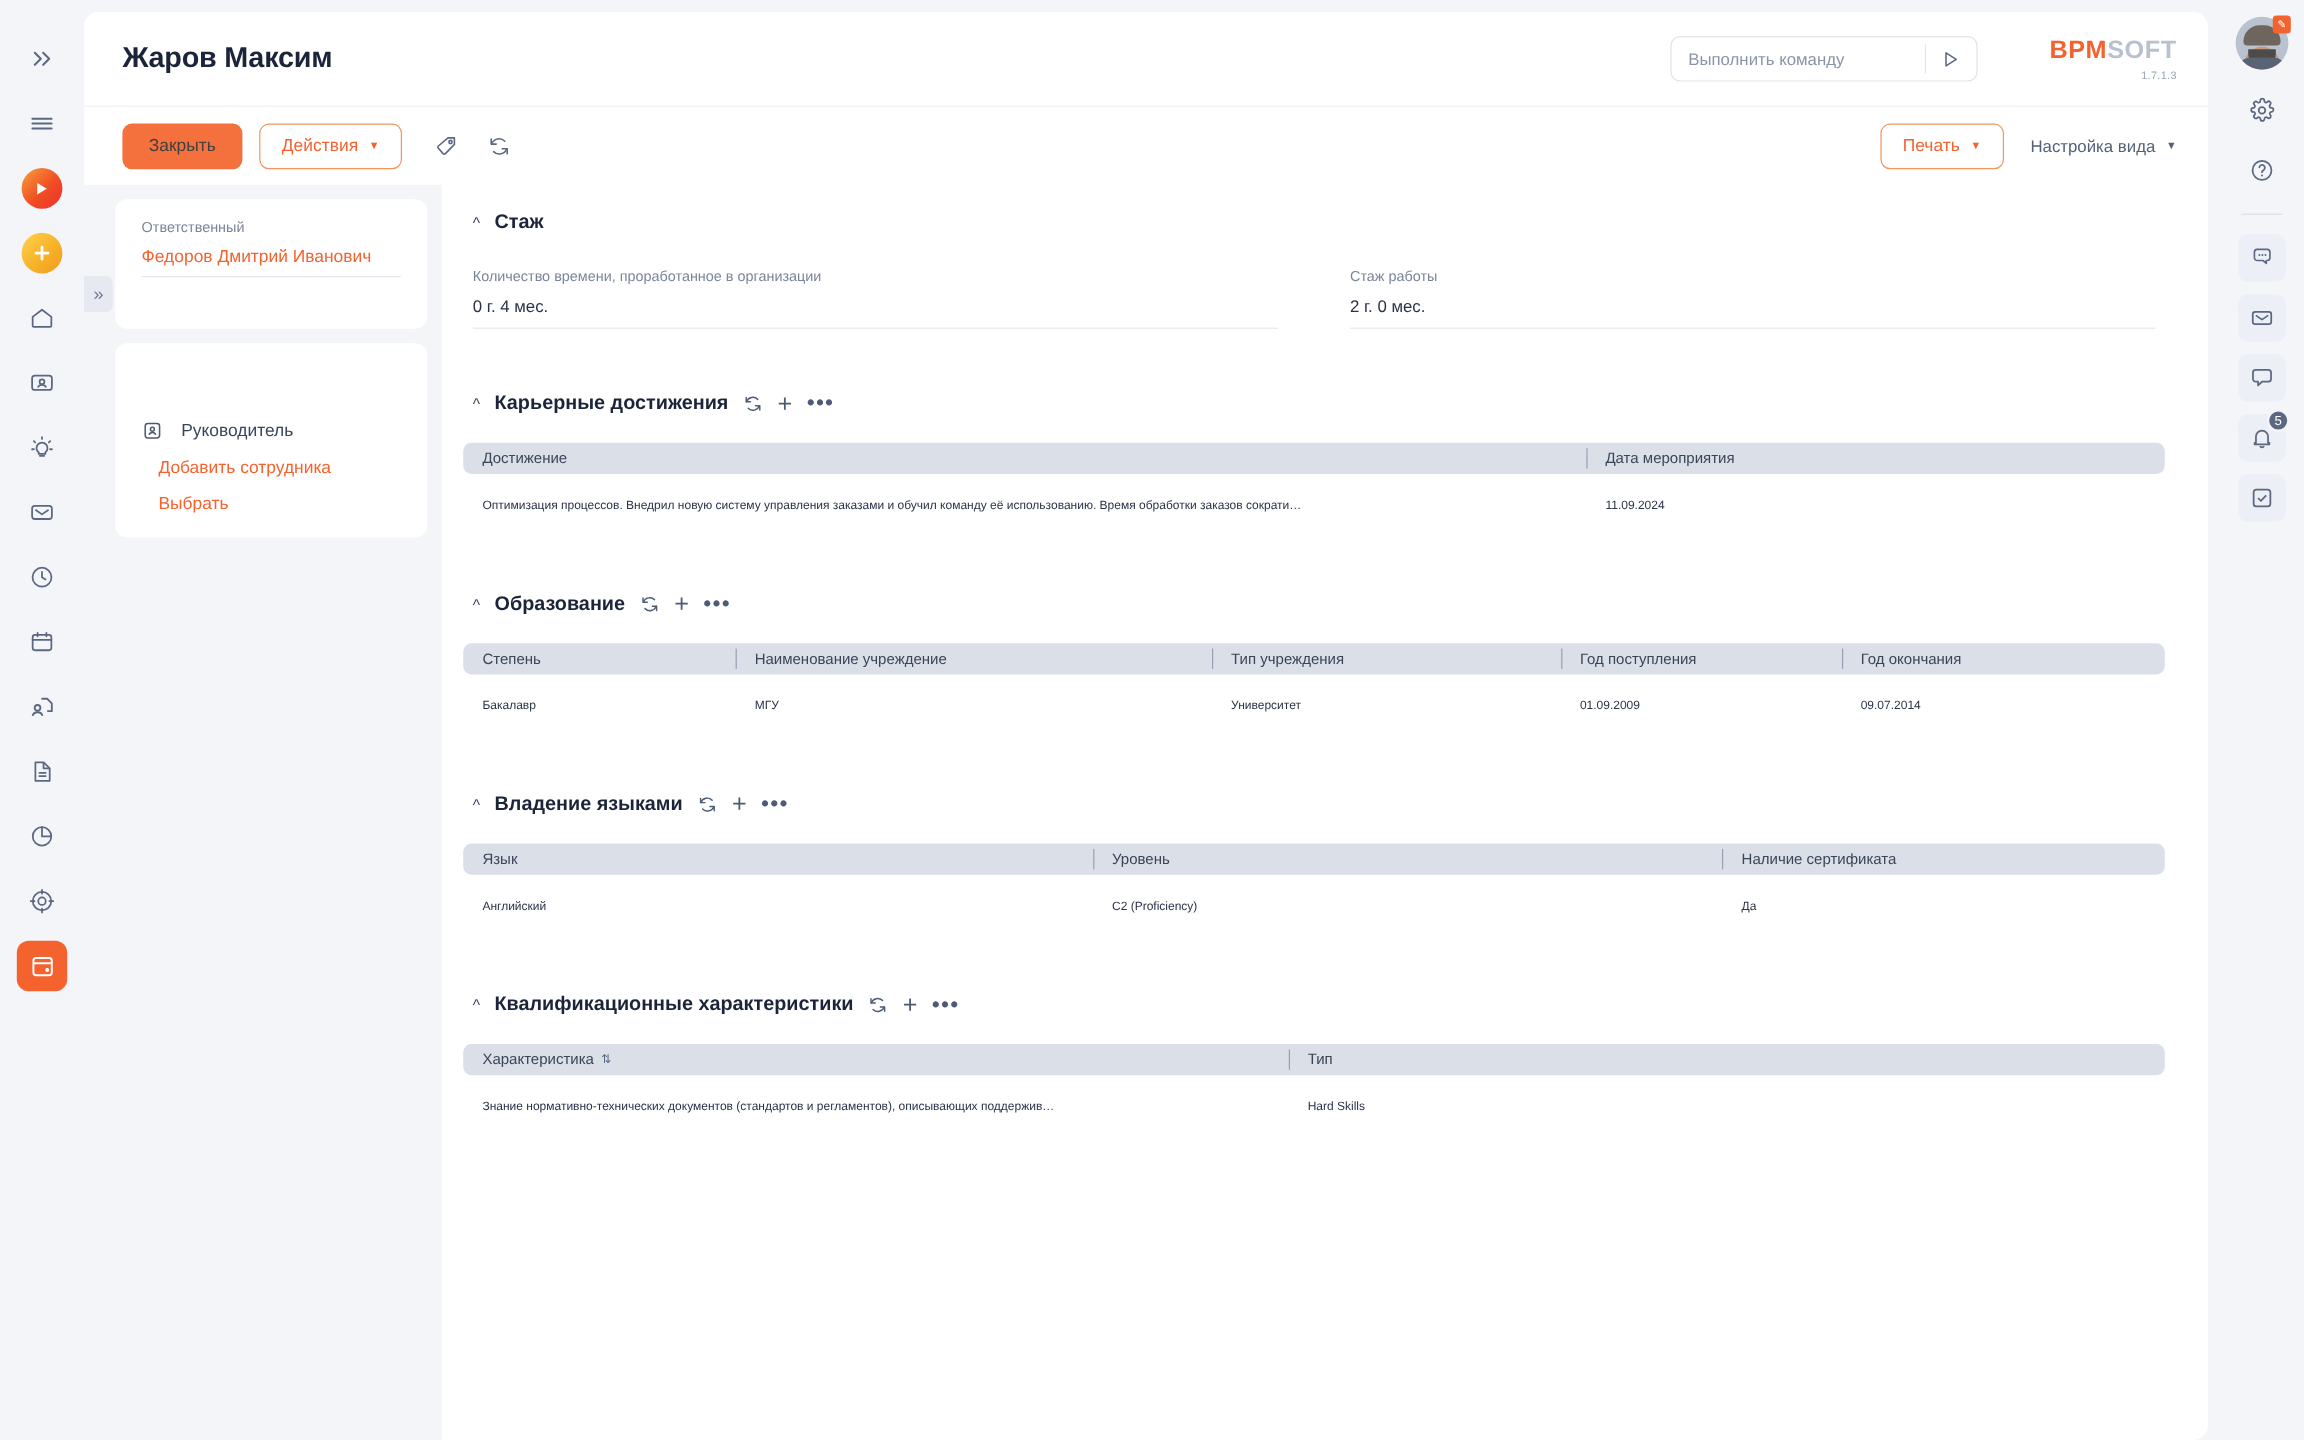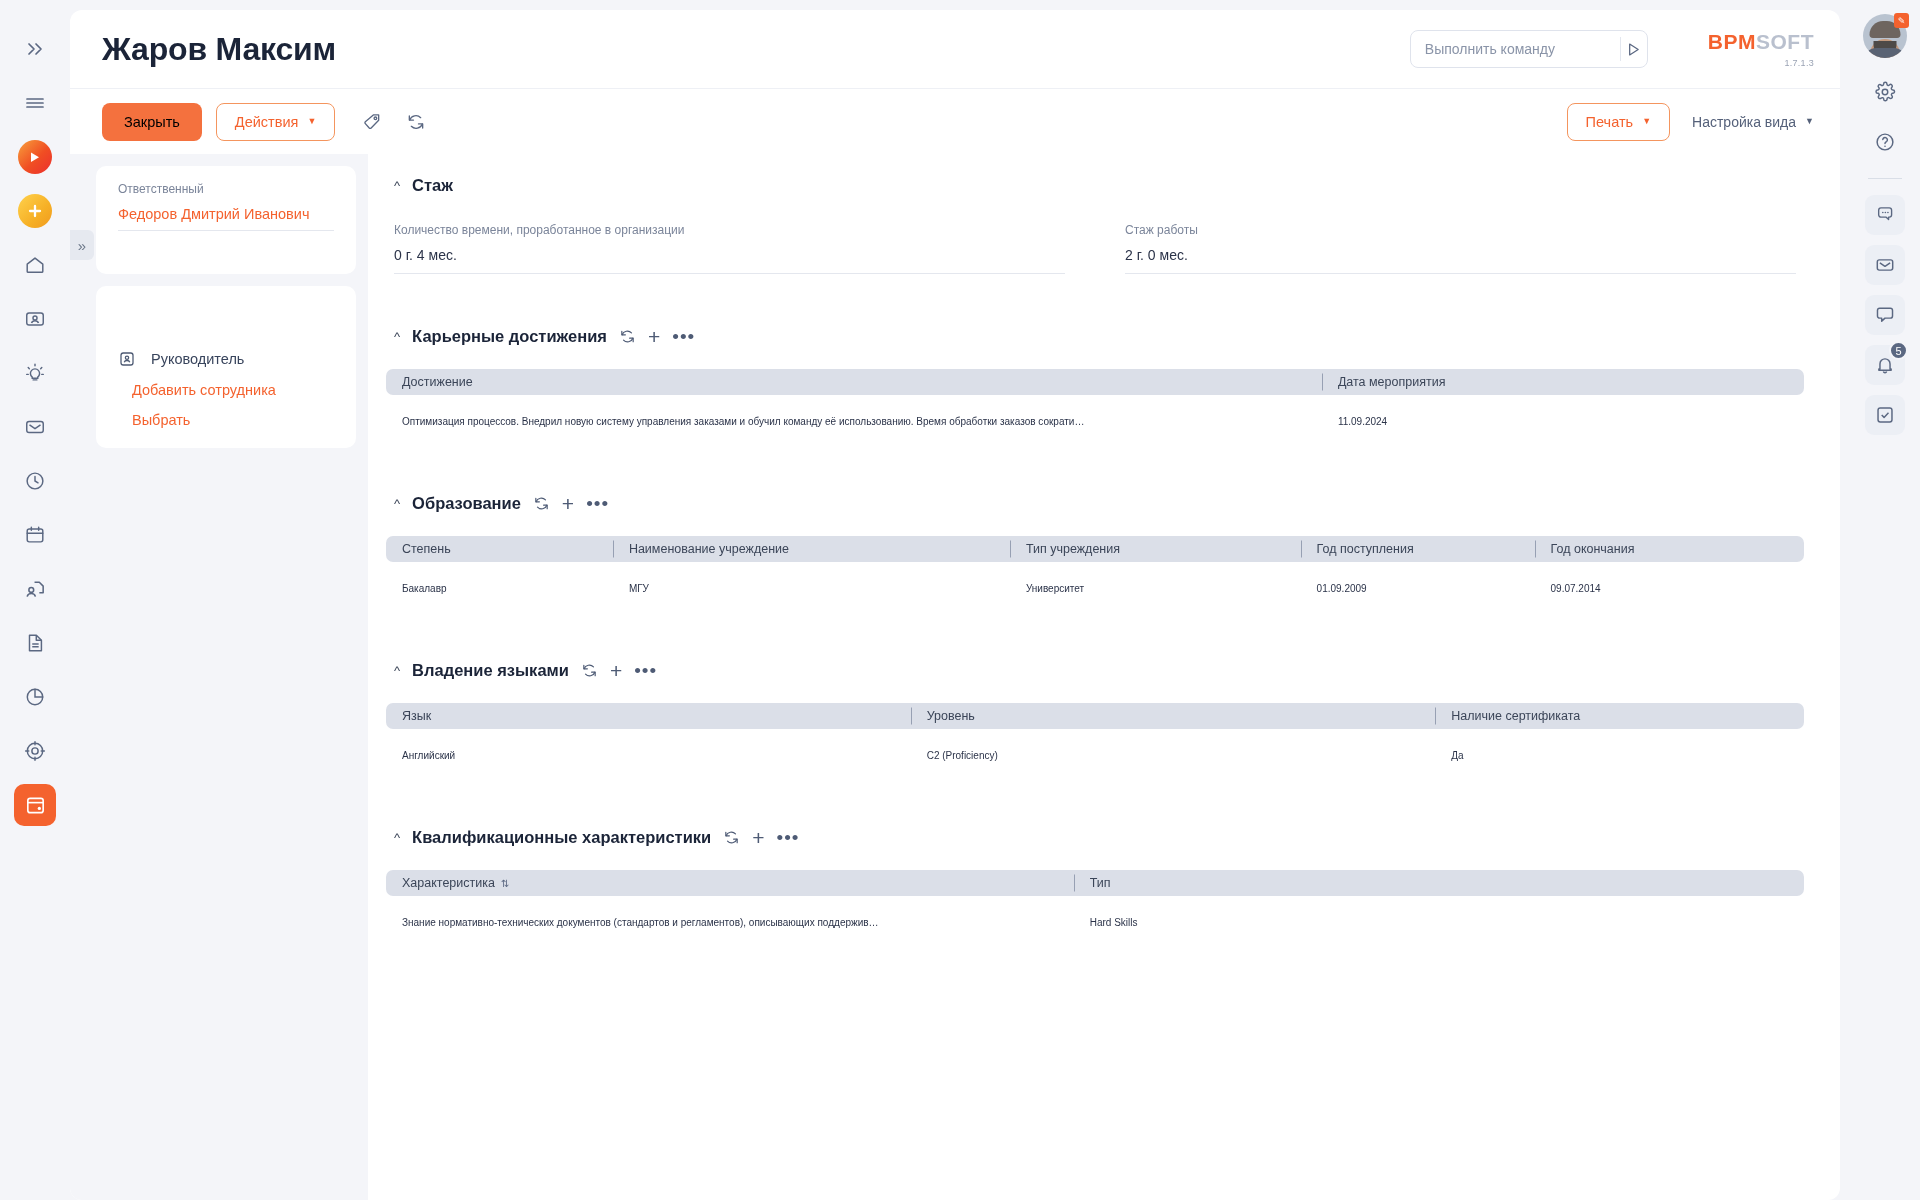--- a/index.html
+++ b/index.html
@@ -69,28 +69,28 @@
   }
 
   
   .app-header {
     height: 78px;
     display: flex; align-items: center;
     padding: 0 26px 0 32px;
     flex: 0 0 78px;
   }
   .page-title {
-    font-size: 32px; font-weight: bold; color: #1b2438;
+    font-size: 24px; font-weight: bold; color: #1b2438;
     letter-spacing: -0.2px;
   }
   .header-right {
     margin-left: auto; display: flex; align-items: center; gap: 20px;
   }
   .cmd-box {
-    width: 238px; height: 38px;
+    width: 256px; height: 38px;
     border: 1px solid #dfe3ec; border-radius: 8px;
     display: flex; align-items: center;
     background: #fff;
   }
   .cmd-box input {
     flex: 1 1 auto; border: none; outline: none;
     font-size: 14px; color: #3b4558;
     padding: 0 14px; background: transparent;
     font-family: inherit;
   }
@@ -117,21 +117,21 @@
     padding: 0 26px 0 32px;
     border-top: 1px solid #eef0f5;
   }
   .btn {
     height: 38px; border-radius: 8px;
     font-size: 14.5px; font-family: inherit;
     display: inline-flex; align-items: center; justify-content: center;
     cursor: pointer; white-space: nowrap;
   }
   .btn-primary {
-    background: #f4713e; color: #000000; border: none;
+    background: #f4713e; color: #404040; border: none;
     padding: 0 22px; font-weight: normal;
   }
   .btn-outline {
     background: #fff; color: #f4622e;
     border: 1px solid #f4955e;
     padding: 0 18px;
   }
   .caret { margin-left: 9px; font-size: 9px; line-height: 1; }
   .tool-icon {
     width: 34px; height: 34px; margin-left: 10px;

